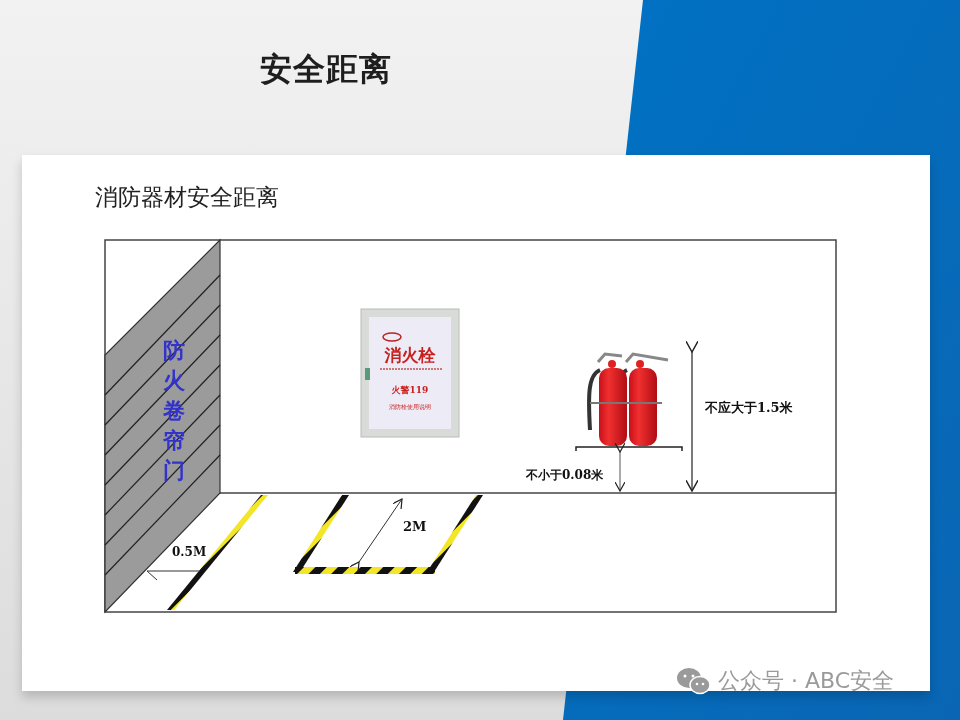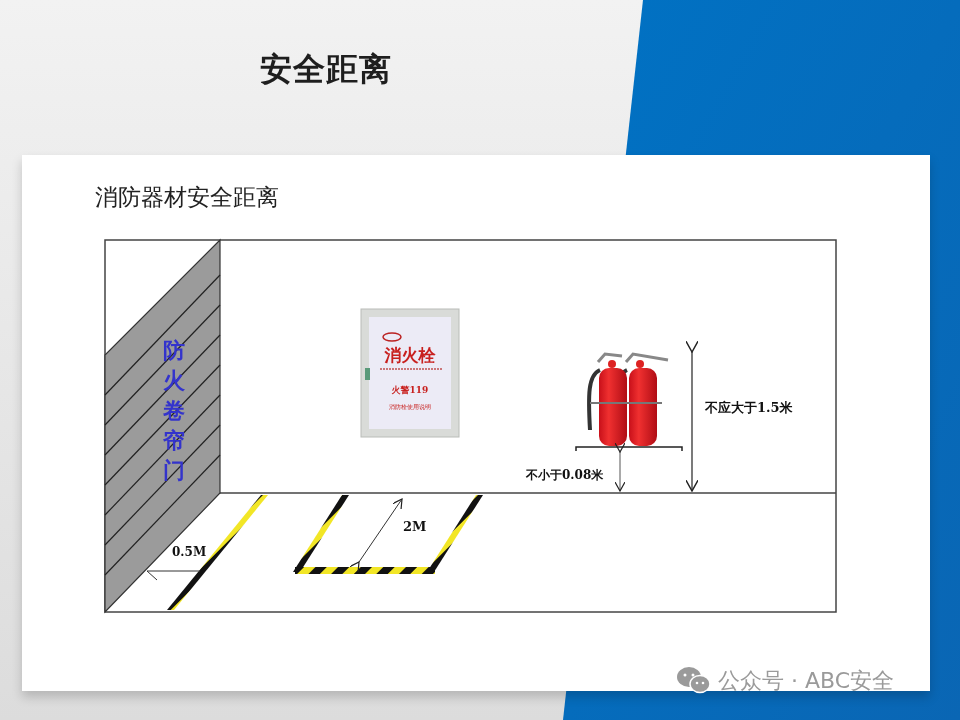--- a/index.html
+++ b/index.html
@@ -2,21 +2,21 @@
 <html><head>
 <meta charset="utf-8">
 <style>
   html,body{margin:0;padding:0;}
   body{width:960px;height:720px;position:relative;overflow:hidden;background:#efefef;font-family:"DejaVu Sans","Liberation Sans",sans-serif;}
   .bg-blue{position:absolute;left:0;top:0;width:960px;height:720px;}
   .title{position:absolute;left:260px;top:48px;font-size:32px;font-weight:bold;color:#1e1e1e;letter-spacing:1px;font-family:"DejaVu Sans",sans-serif;}
   .card{position:absolute;left:22px;top:155px;width:908px;height:536px;background:#ffffff;box-shadow:0 6px 10px rgba(0,0,0,0.18);}
   .subtitle{position:absolute;left:95px;top:182px;font-size:23px;color:#222;font-family:Liberation Mono, monospace;text-align:center;}
   .diagram{position:absolute;left:0;top:0;width:960px;height:720px;}
-  .watermark{position:absolute;left:676px;top:666px;font-size:22px;color:#9a9a9a;display:flex;align-items:flex-start;gap:6px;font-family:"DejaVu Sans",sans-serif;}
+  .watermark{position:absolute;left:676px;top:666px;font-size:22px;color:#9a9a9a;display:flex;align-items:center;gap:6px;font-family:"DejaVu Sans",sans-serif;}
   .wm-icon{width:36px;height:28px;position:relative;}
   .lbl{font-family:"DejaVu Serif","Liberation Serif",serif;font-weight:bold;}
 </style>
 </head>
 <body>
 
 <svg class="bg-blue" viewBox="0 0 960 720">
   <defs>
     <linearGradient id="bluegrad" x1="0" y1="0" x2="1" y2="1">
       <stop offset="0" stop-color="#0072c4"></stop>

